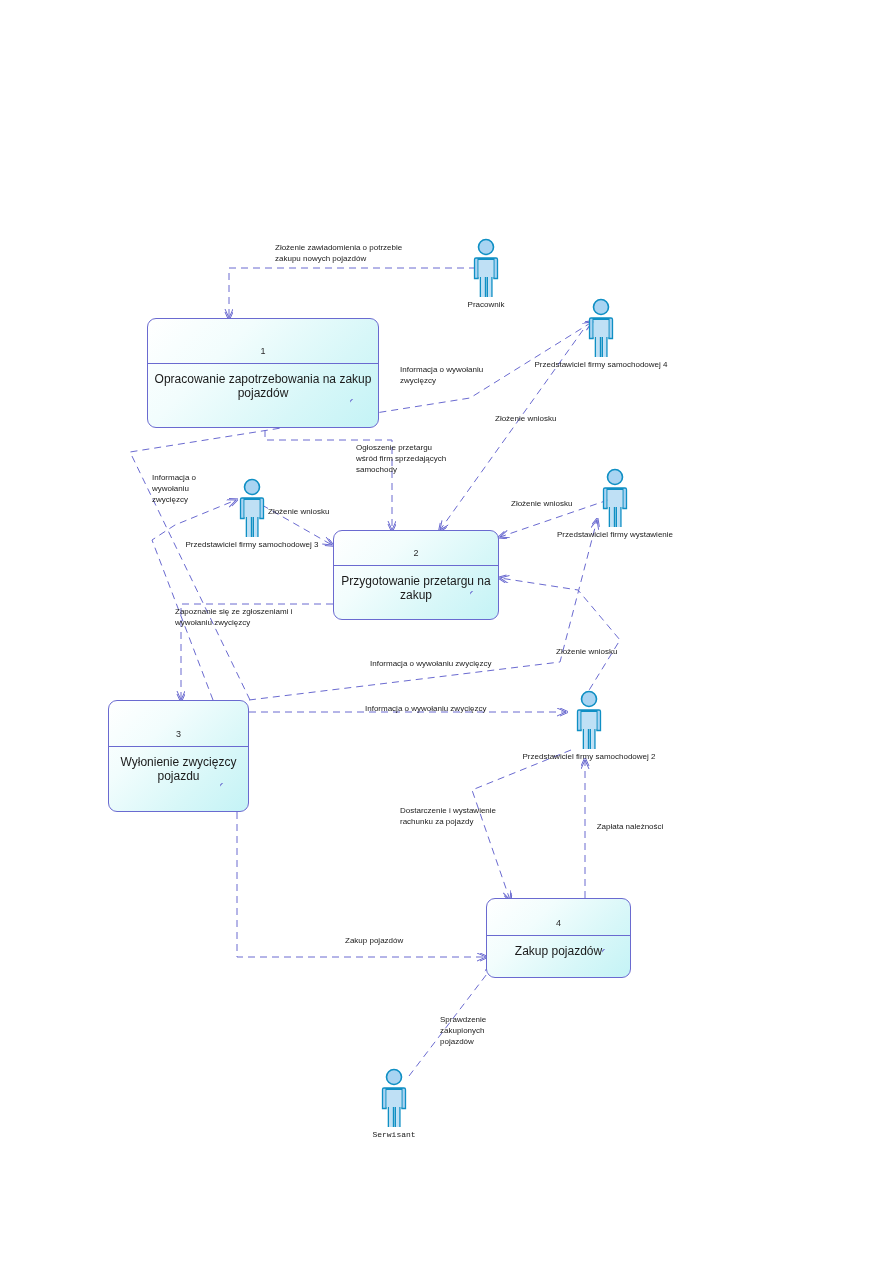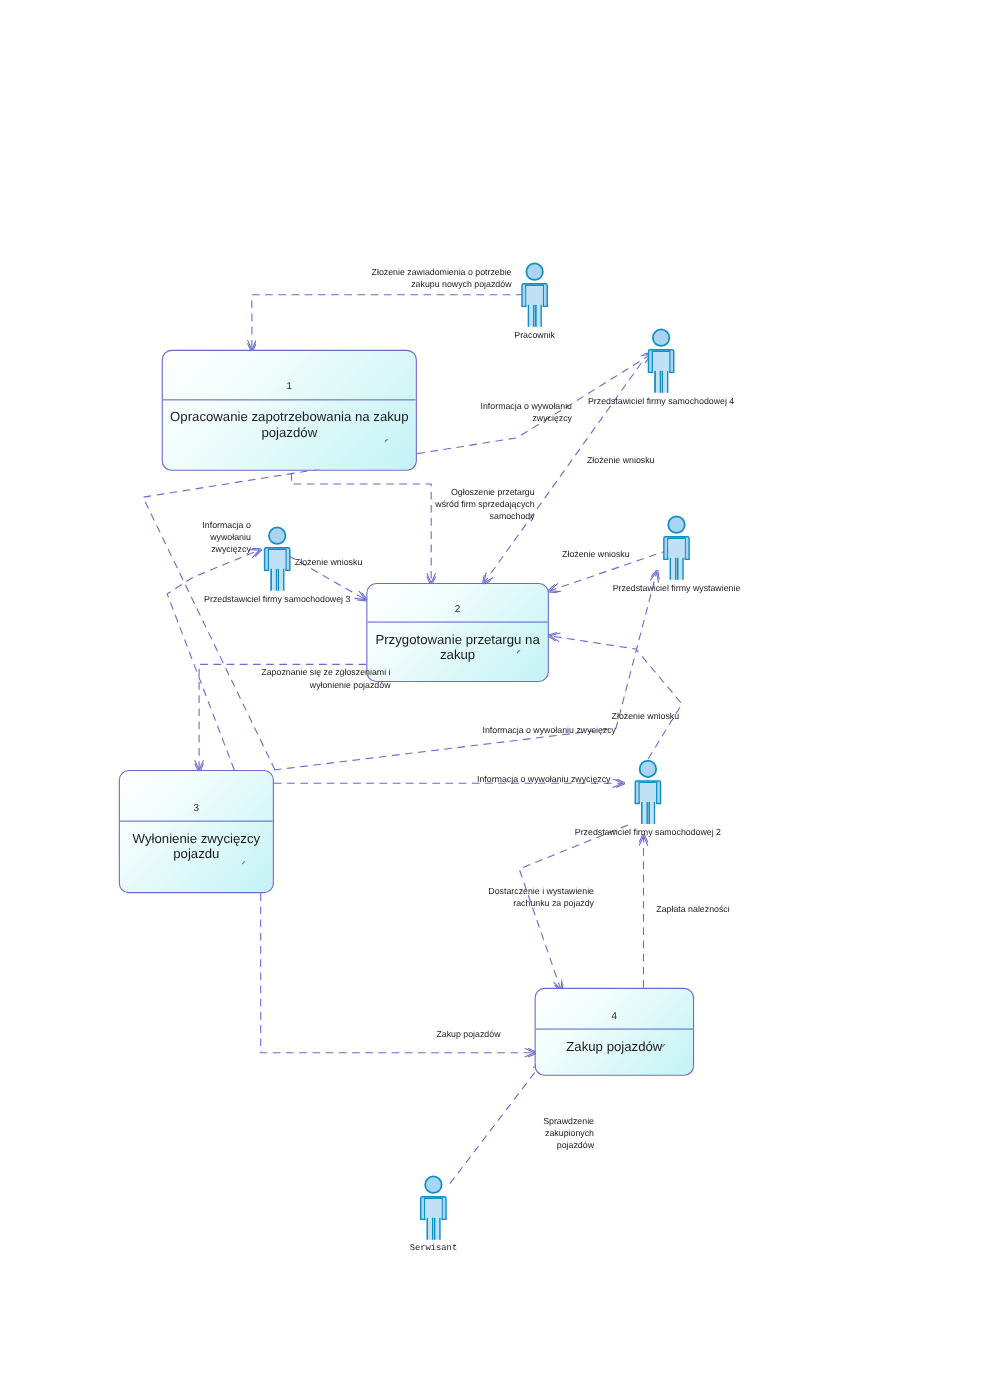--- a/index.html
+++ b/index.html
@@ -99,21 +99,21 @@
     color: #1a1a1a;
     top: 62px;
   }
 
   
   .flab {
     position: absolute;
     font-size: 8px;
     line-height: 11px;
     color: #1a1a1a;
-    text-align: right;
+    text-align: left;
     white-space: pre;
     background: transparent;
   }
   .flab.left { text-align: left; }
 </style>
 </head>
 <body>
 
 <div id="canvas">
 
@@ -298,21 +298,21 @@
 
   <div class="flab" style="left:152px; top:472px; width:76px;">Informacja o
 wywołaniu
 zwycięzcy</div>
 
   <div class="flab left" style="left:268px; top:506px; width:90px;">Złożenie wniosku</div>
 
   <div class="flab left" style="left:511px; top:498px; width:90px;">Złożenie wniosku</div>
 
   <div class="flab" style="left:175px; top:606px; width:180px;">Zapoznanie się ze zgłoszeniami i
-wyłonienie pojazdów</div>
+wywołaniu zwycięzcy</div>
 
   <div class="flab" style="left:370px; top:658px; width:190px;">Informacja o wywołaniu zwycięzcy</div>
 
   <div class="flab" style="left:365px; top:703px; width:190px;">Informacja o wywołaniu zwycięzcy</div>
 
   <div class="flab left" style="left:556px; top:646px; width:90px;">Złożenie wniosku</div>
 
   <div class="flab" style="left:400px; top:805px; width:140px;">Dostarczenie i wystawienie
 rachunku za pojazdy</div>
 

